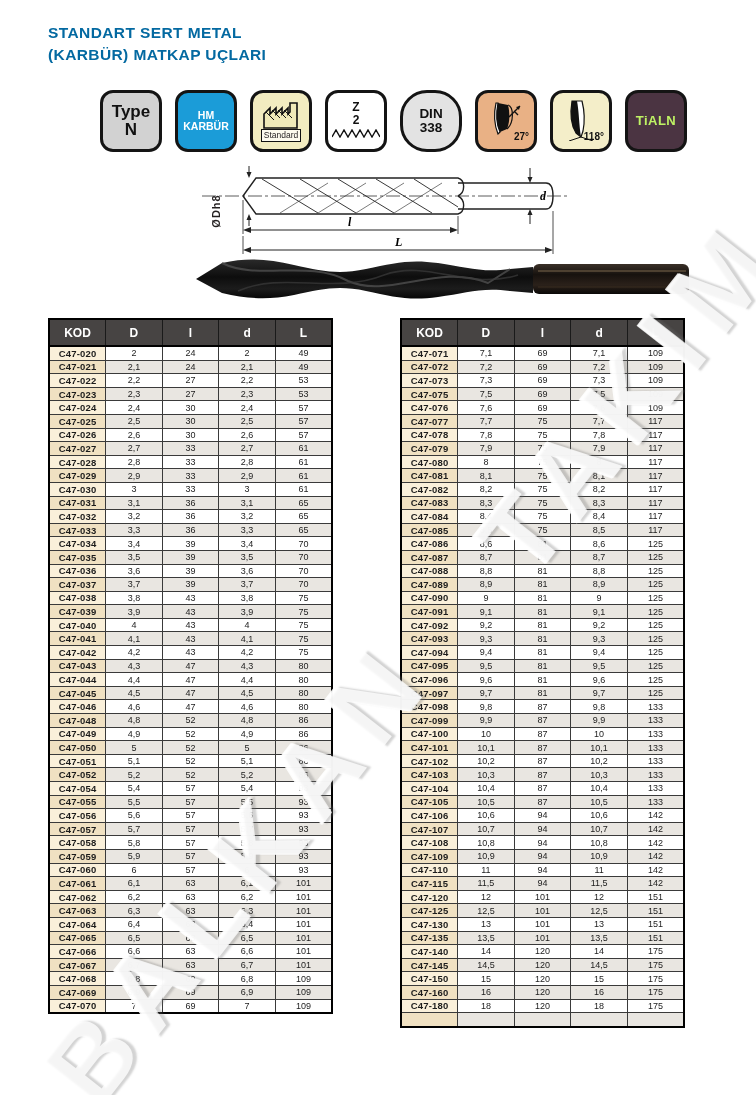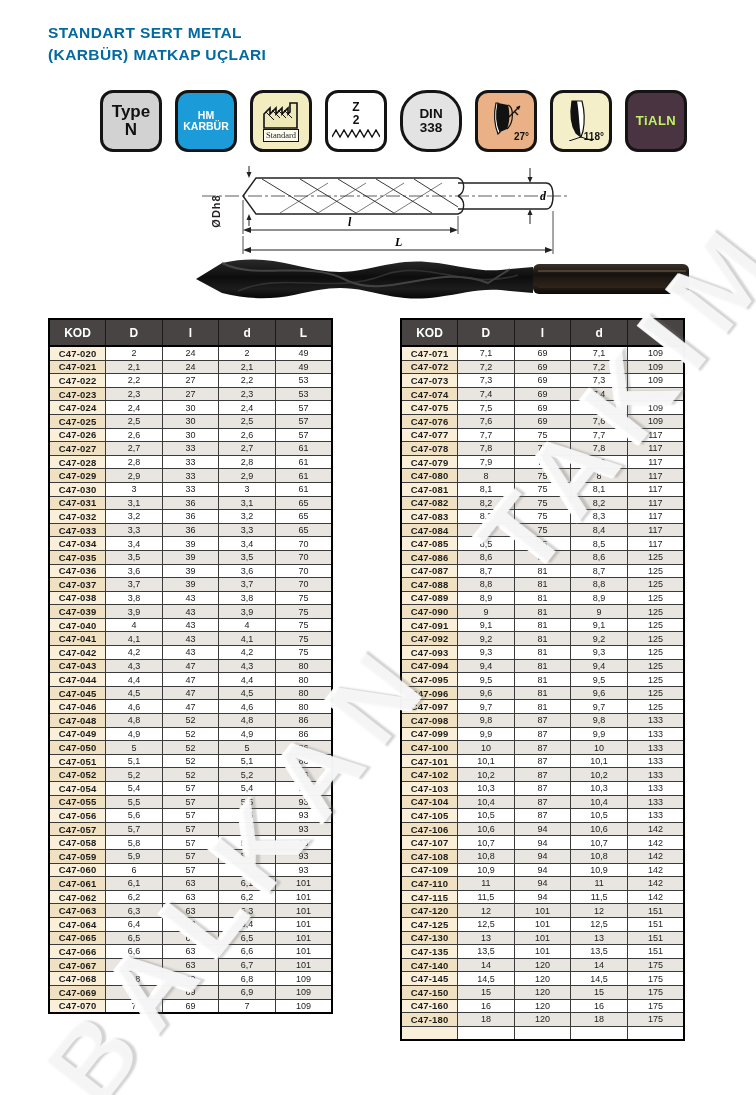--- a/index.html
+++ b/index.html
@@ -10,21 +10,21 @@
          letter-spacing:.4px;line-height:1.42;color:#0369a1;}
   
   #badges{position:absolute;left:100px;top:90px;display:flex;gap:13px;}
   .badge{width:62px;height:62px;border:3px solid #141414;border-radius:13px;
          box-sizing:border-box;display:flex;flex-direction:column;align-items:center;
          justify-content:center;text-align:center;line-height:1.05;position:relative;}
   .b-hm{background:#1b9cd8;color:#fff;font-weight:800;font-size:10.5px;}
   .b-type{background:#d2d2d2;color:#111;font-weight:800;font-size:17px;}
   .b-std{background:#f2ecc0;}
   .b-std .std-label{border:1px solid #111;background:#fdfbee;font-size:8.5px;
-        padding:1px 2px;margin-top:-4px;font-family:Liberation Serif, serif;}
+        padding:1px 2px;margin-top:-4px;font-family:Liberation Sans, sans-serif;}
   .b-z{background:#fff;color:#111;font-weight:800;font-size:12px;}
   .b-din{background:#e3e3e3;color:#111;font-weight:800;font-size:13.5px;border-radius:27px;}
   .b-27{background:#e9b185;}
   .b-118{background:#f4eec9;}
   .angle-label{position:absolute;right:5px;bottom:7px;font-weight:800;font-size:10px;color:#111;}
   .b-tialn{background:#4b3442;color:#bef264;font-weight:800;font-size:13px;letter-spacing:.5px;}
   
   #drawing{position:absolute;left:200px;top:166px;width:372px;height:98px;}
   #dia-label{position:absolute;left:186px;top:205px;transform:rotate(-90deg);
              transform-origin:center;font-weight:800;font-size:11px;width:60px;
@@ -557,27 +557,20 @@
           <td>109</td>
         </tr>
         <tr>
           <td class="kod">C47-073</td>
           <td>7,3</td>
           <td>69</td>
           <td>7,3</td>
           <td>109</td>
         </tr>
         <tr>
-          <td class="kod">C47-074</td>
-          <td>7,4</td>
-          <td>69</td>
-          <td>7,4</td>
-          <td>109</td>
-        </tr>
-        <tr>
           <td class="kod">C47-075</td>
           <td>7,5</td>
           <td>69</td>
           <td>7,5</td>
           <td>109</td>
         </tr>
         <tr>
           <td class="kod">C47-076</td>
           <td>7,6</td>
           <td>69</td>

